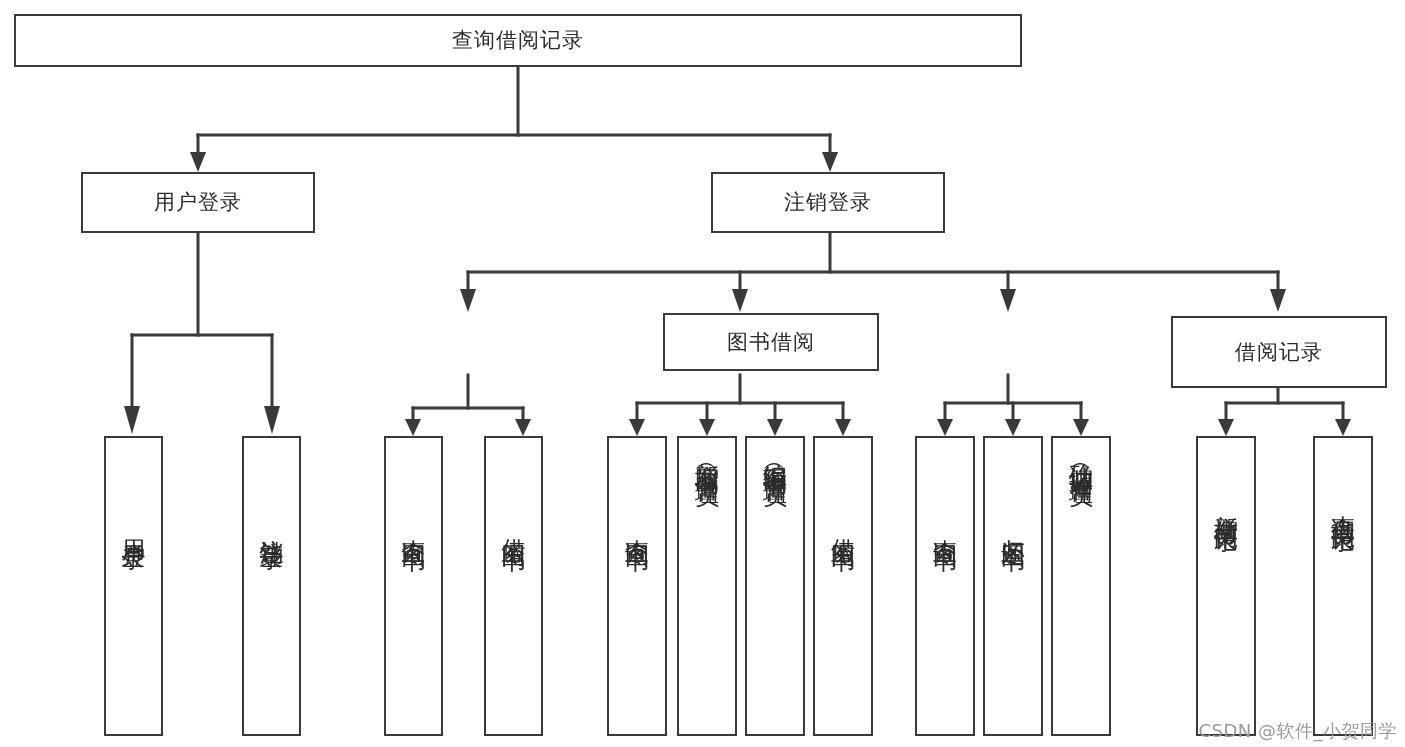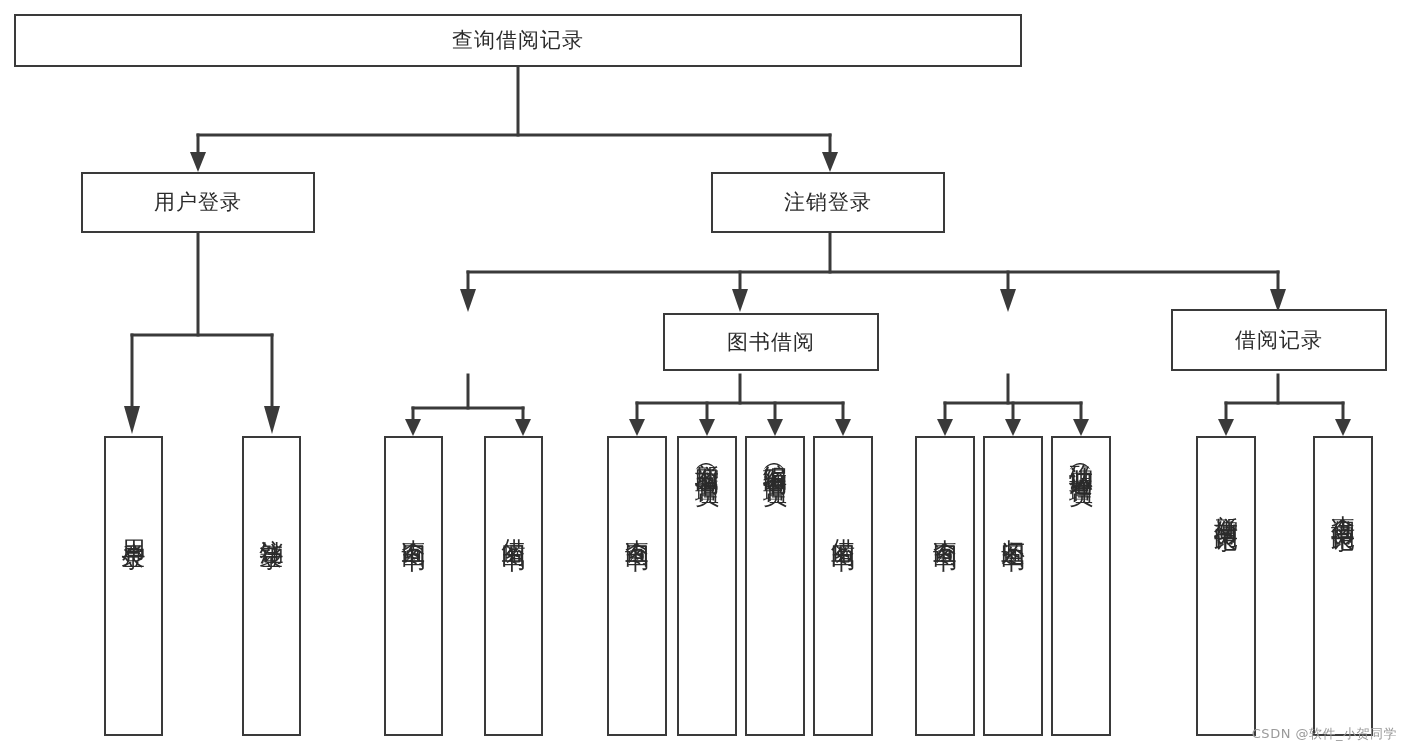--- a/index.html
+++ b/index.html
@@ -67,21 +67,21 @@
   .node.v.mid .lbl {
     margin-top: 76px;
   }
   .node.v.short .lbl {
     margin-top: 52px;
   }
   .watermark {
     position: absolute;
     right: 8px;
     bottom: 4px;
-    font-size: 13px;
+    font-size: 18px;
     color: #9a9a9a;
     white-space: nowrap;
     letter-spacing: 0.5px;
   }
 </style>
 </head>
 <body>
 
 <div id="canvas">
 
@@ -166,21 +166,21 @@
   <div class="node h" style="left:81px; top:172px; width:234px; height:61px;">
     <span class="lbl">用户登录</span>
   </div>
   <div class="node h" style="left:711px; top:172px; width:234px; height:61px;">
     <span class="lbl">注销登录</span>
   </div>
 
   <div class="node h" style="left:631px; top:313px; width:216px; height:58px;margin-left:32px;">
     <span class="lbl">图书借阅</span>
   </div>
-  <div class="node h" style="left:1171px; top:309px; width:216px; height:62px;">
+  <div class="node h" style="left:1171px; top:316px; width:216px; height:72px;">
     <span class="lbl">借阅记录</span>
   </div>
 
   <div class="node v mid" style="left:104px; top:436px; width:59px; height:300px;">
     <span class="lbl">用户登录</span>
   </div>
   <div class="node v mid" style="left:242px; top:436px; width:59px; height:300px;">
     <span class="lbl">注销登录</span>
   </div>
 

